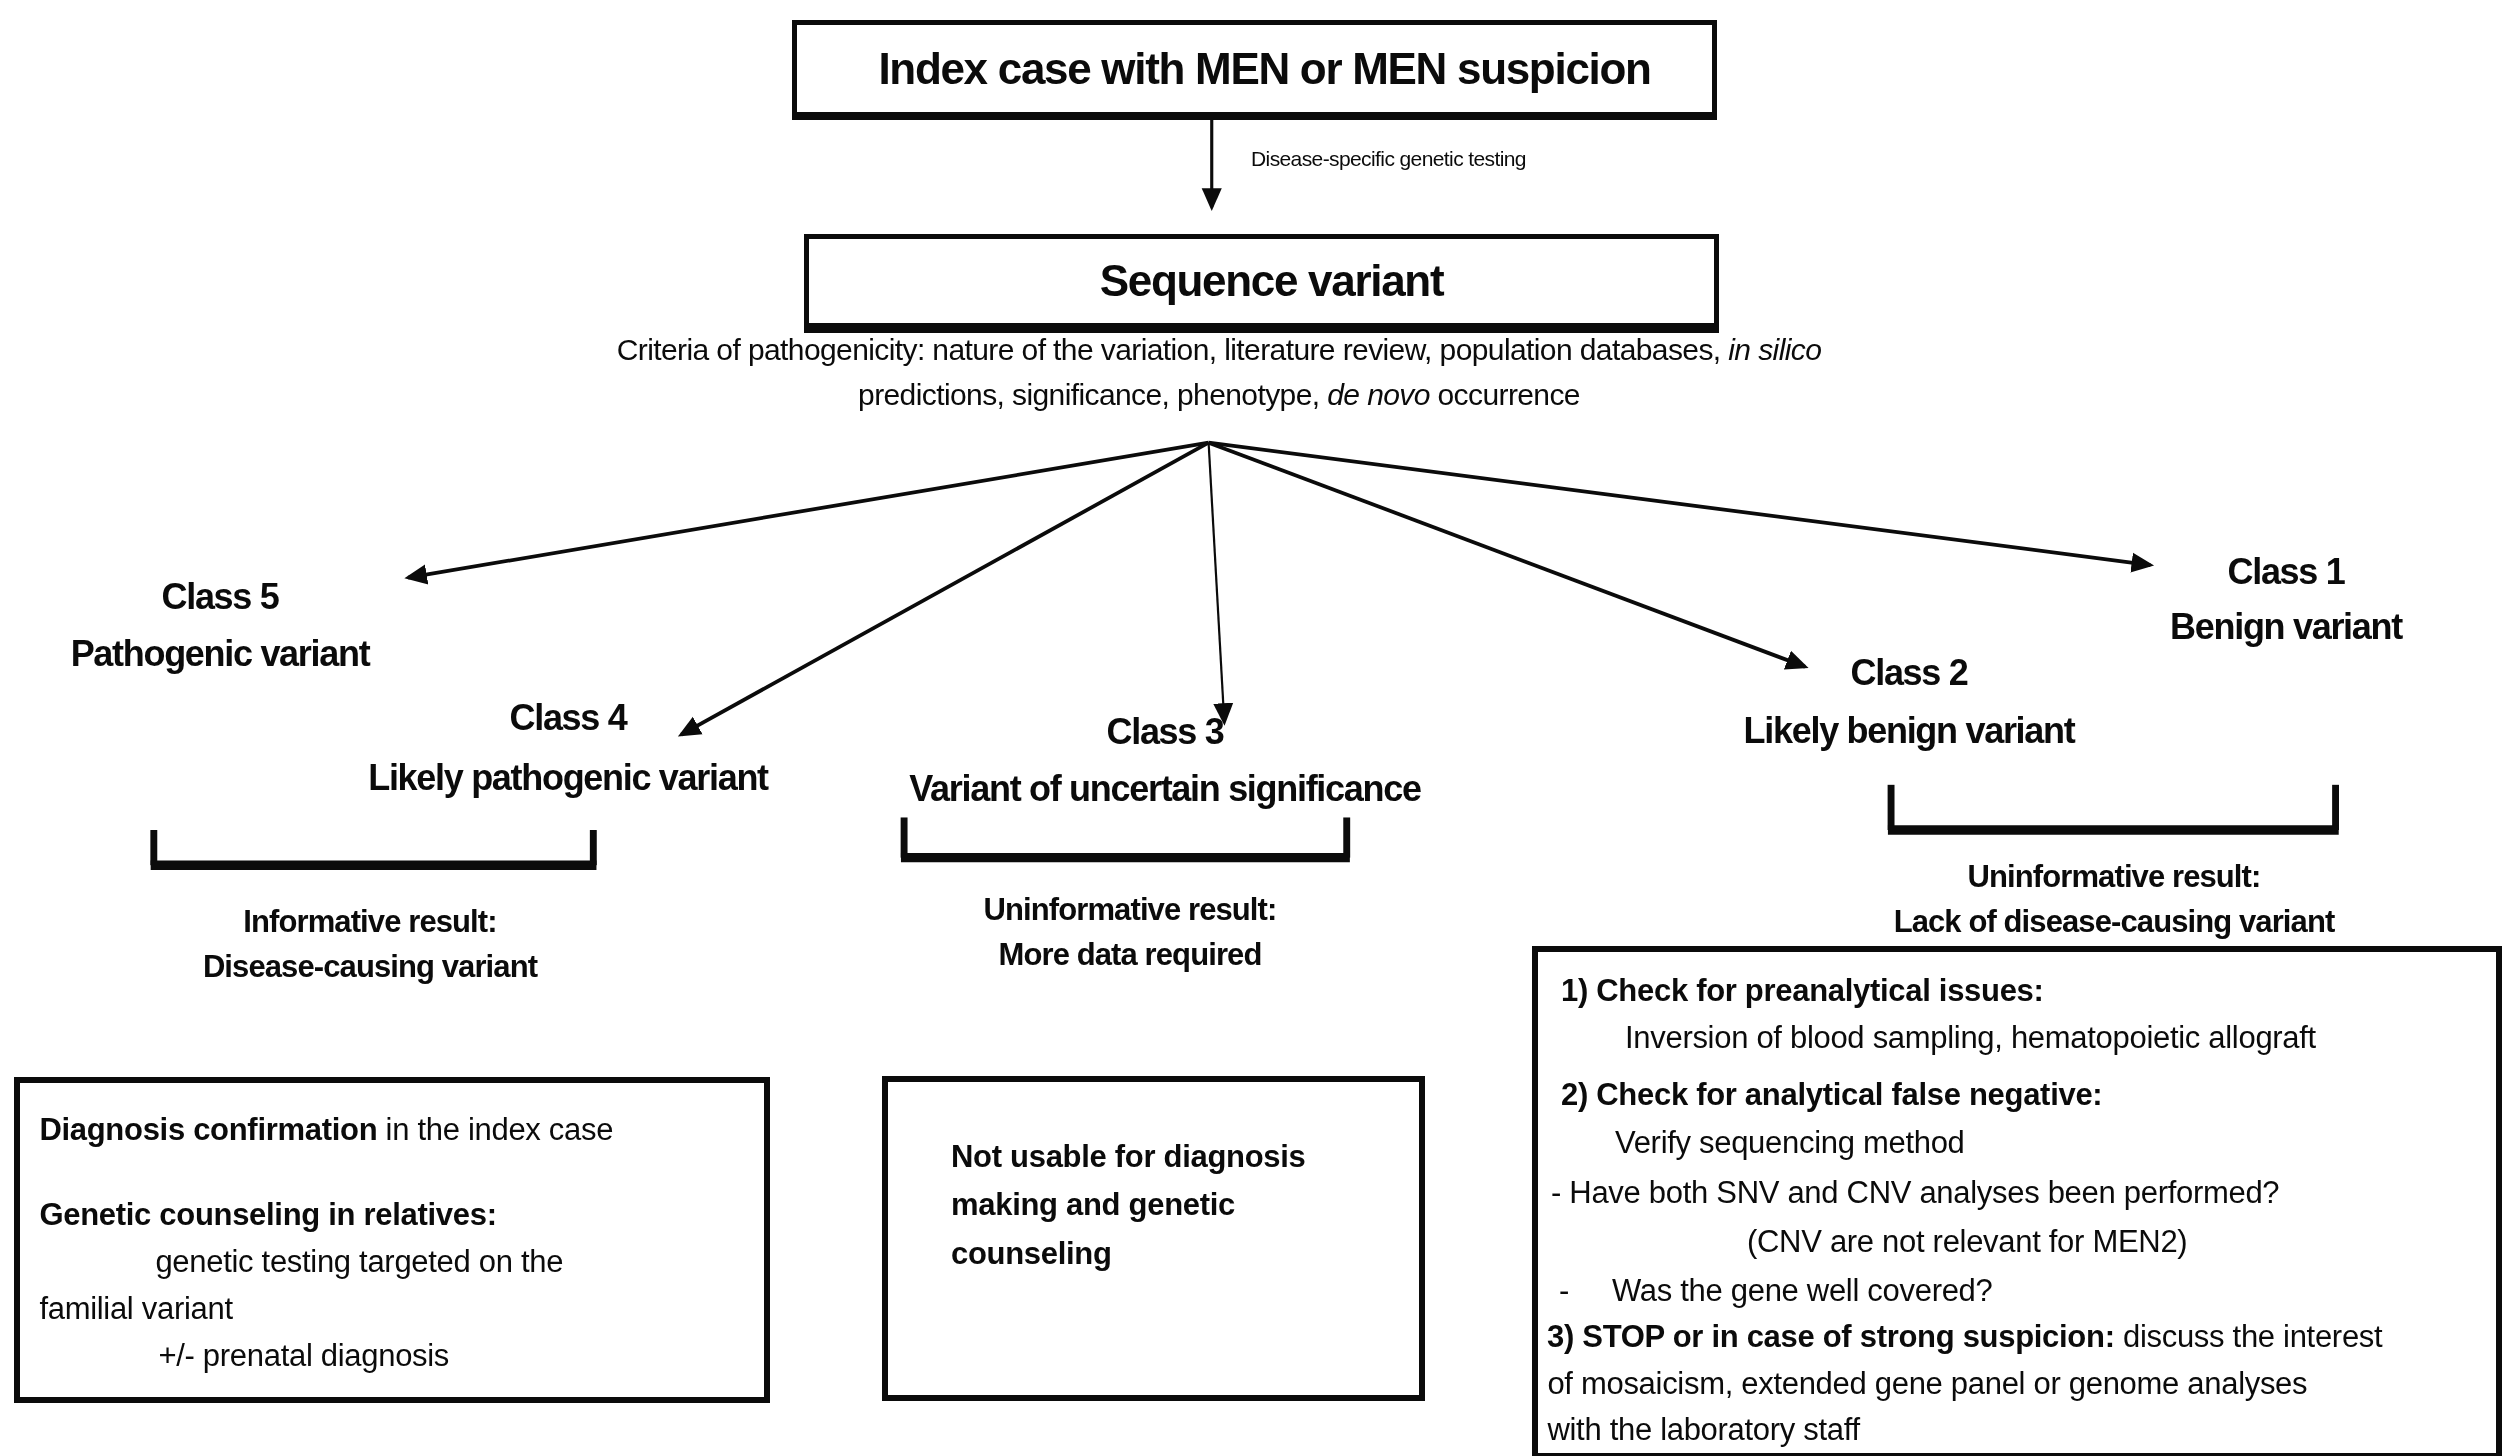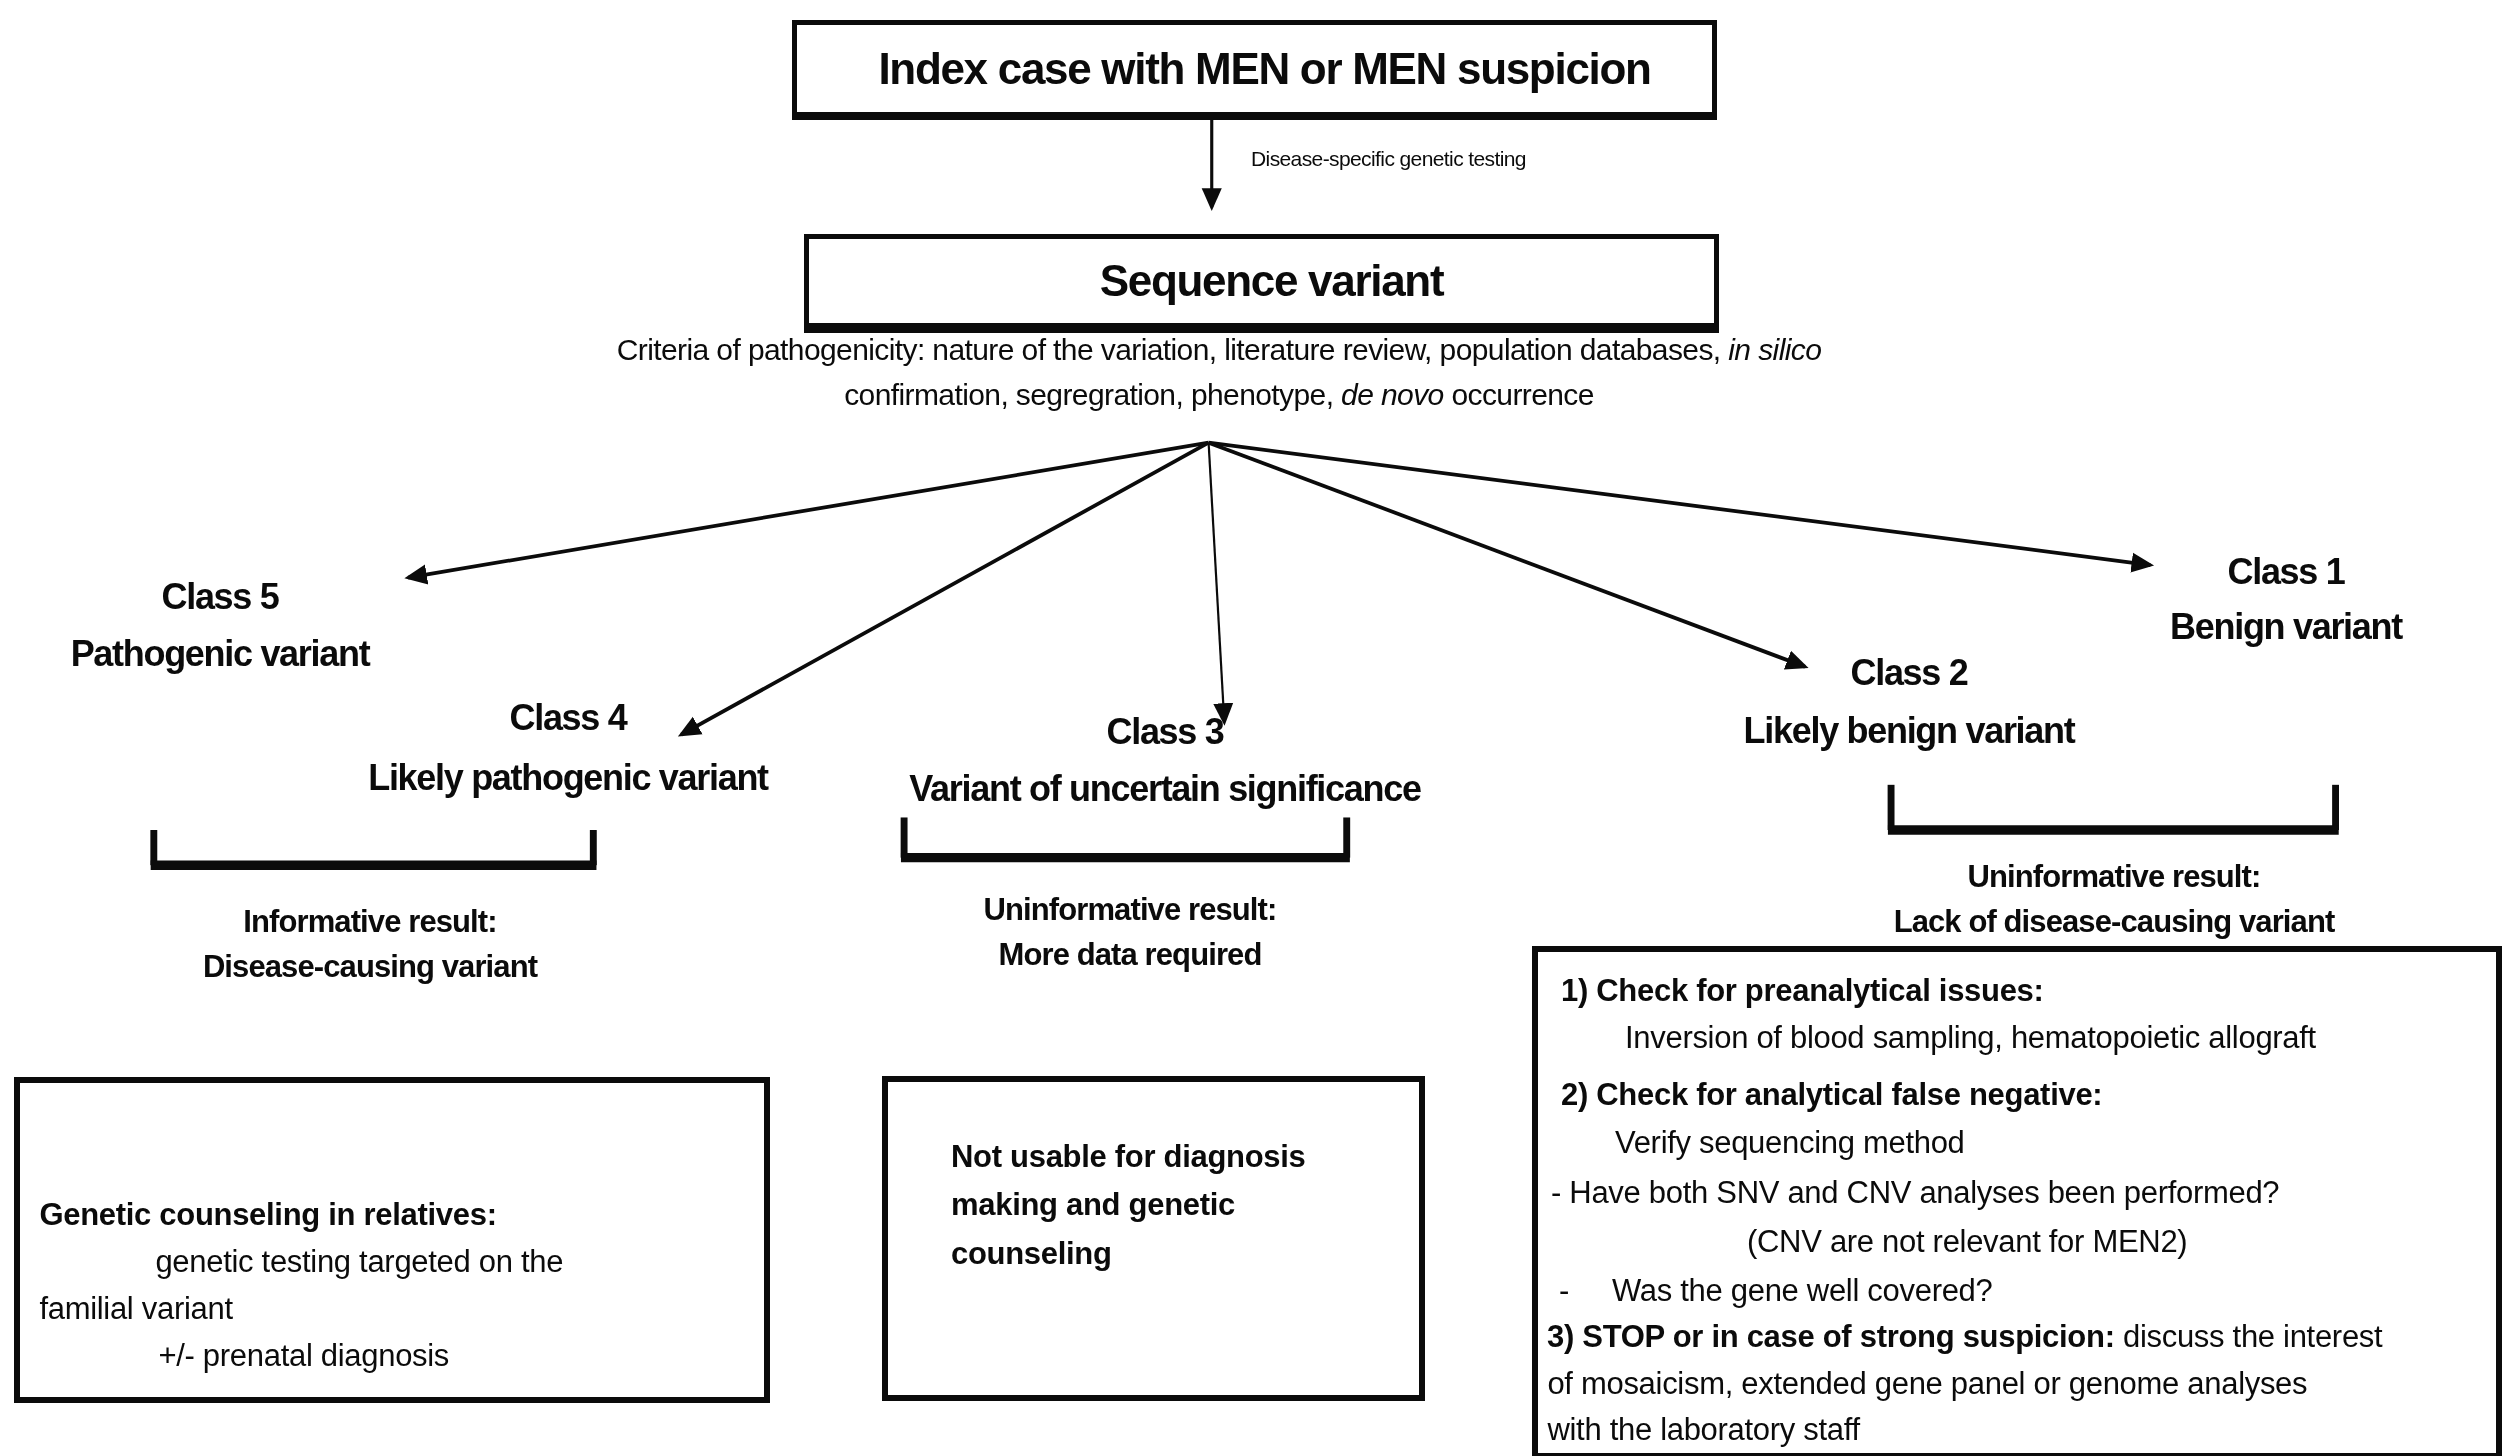--- a/index.html
+++ b/index.html
@@ -134,21 +134,21 @@
   </div>
 
   <div class="free-label arrow-label">Disease-specific genetic testing</div>
 
   <div class="node-box box-sequence">
     <span>Sequence variant</span>
   </div>
 
   <div class="criteria">
     <div><span>Criteria of pathogenicity: nature of the variation, literature review, population databases, </span><i>in silico</i></div>
-    <div><span>confirmation, segregration, phenotype, </span><i>de novo</i><span> occurrence</span></div>
+    <div><span>predictions, significance, phenotype, </span><i>de novo</i><span> occurrence</span></div>
   </div>
 
   <div class="class-label c5">
     <div>Class 5</div>
     <div>Pathogenic variant</div>
   </div>
   <div class="class-label c4">
     <div>Class 4</div>
     <div>Likely pathogenic variant</div>
   </div>
@@ -172,20 +172,23 @@
   <div class="bracket-caption bc2">
     <div>Uninformative result:</div>
     <div>More data required</div>
   </div>
   <div class="bracket-caption bc3">
     <div>Uninformative result:</div>
     <div>Lack of disease-causing variant</div>
   </div>
 
   <div class="info-box lb">
+    <div class="box-line lb-l1">
+      <span class="bold">Diagnosis confirmation</span><span> in the index case</span>
+    </div>
     <div class="box-line lb-l2 bold">Genetic counseling in relatives:</div>
     <div class="box-line lb-l3">genetic testing targeted on the</div>
     <div class="box-line lb-l4">familial variant</div>
     <div class="box-line lb-l5">+/- prenatal diagnosis</div>
   </div>
 
   <div class="info-box mb">
     <div class="box-line mb-l1 bold">Not usable for diagnosis</div>
     <div class="box-line mb-l2 bold">making and genetic</div>
     <div class="box-line mb-l3 bold">counseling</div>

